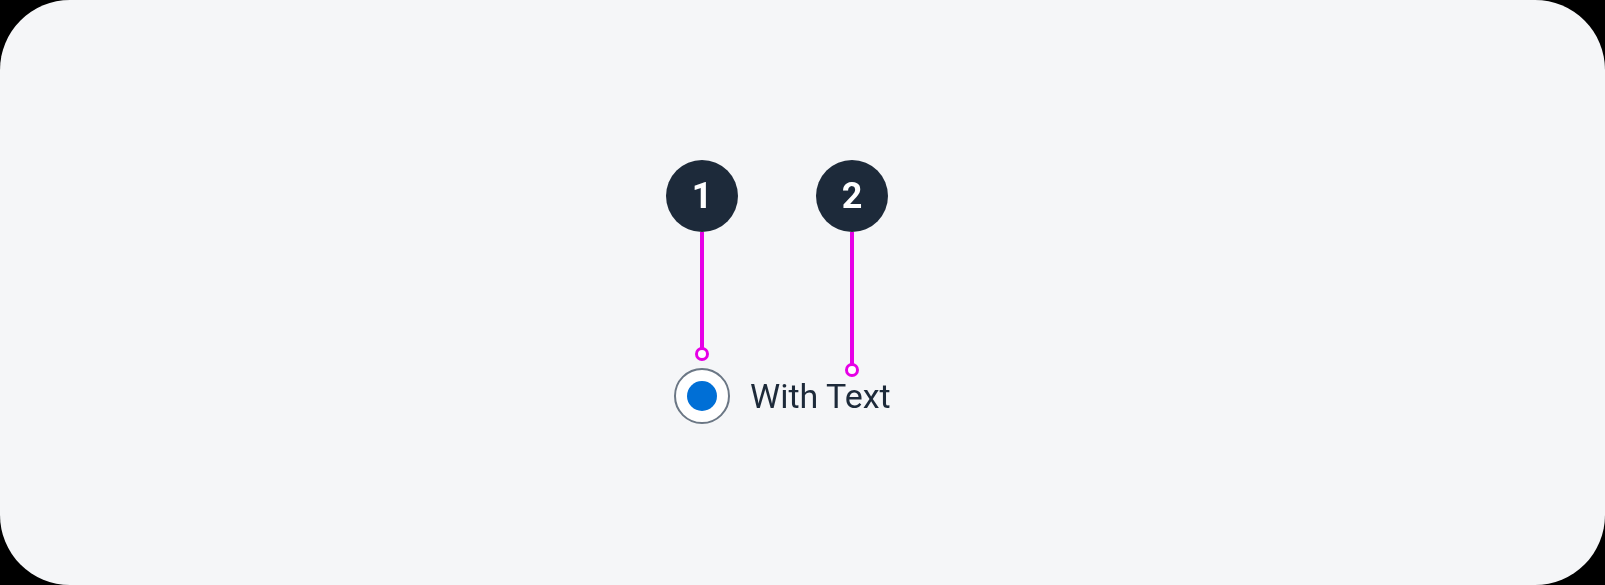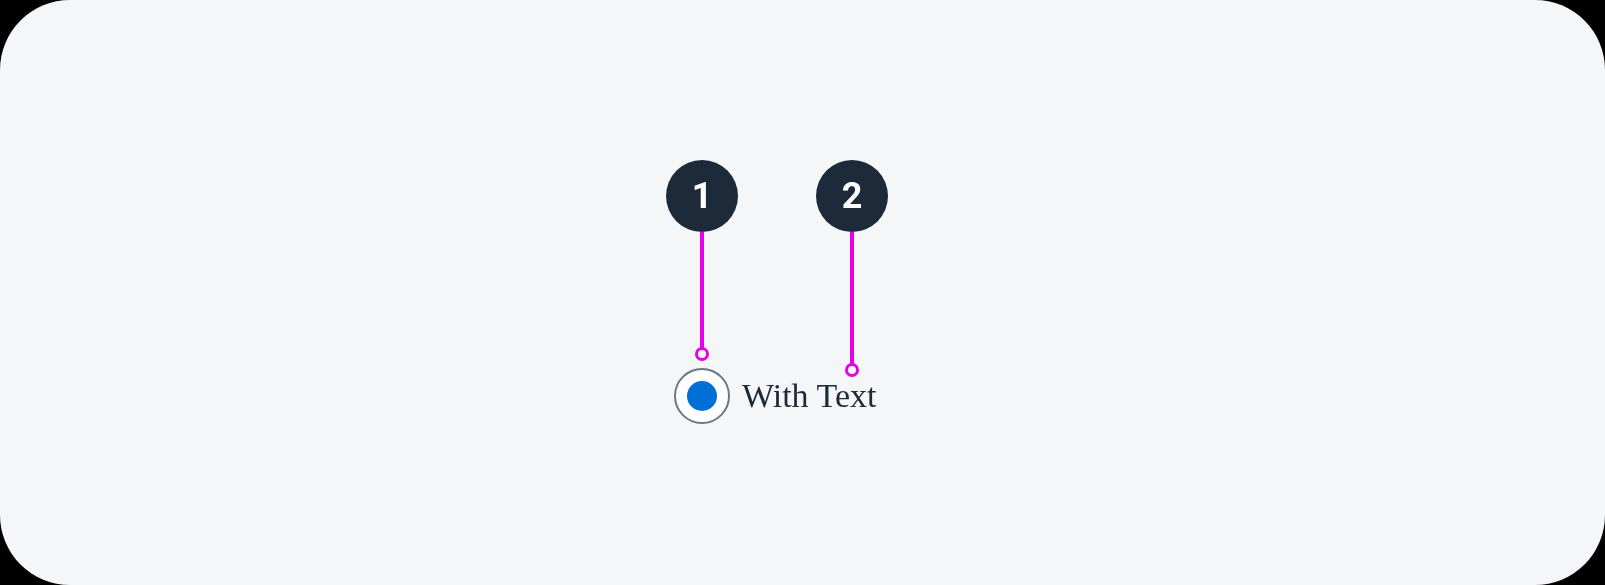--- a/index.html
+++ b/index.html
@@ -40,22 +40,21 @@
     height: 14px;
     border: 3px solid #e600e6;
     background: #fff;
     border-radius: 50%;
   }
   
   .radio-group {
     position: absolute;
     display: flex;
     align-items: center;
-    gap: 12px;
-    font-family: Liberation Serif, serif;
+    gap: 20px;
   }
   .radio-outer {
     width: 56px;
     height: 56px;
     border-radius: 50%;
     border: 2px solid #6b7785;
     background: #fff;
     display: flex;
     align-items: center;
     justify-content: center;

